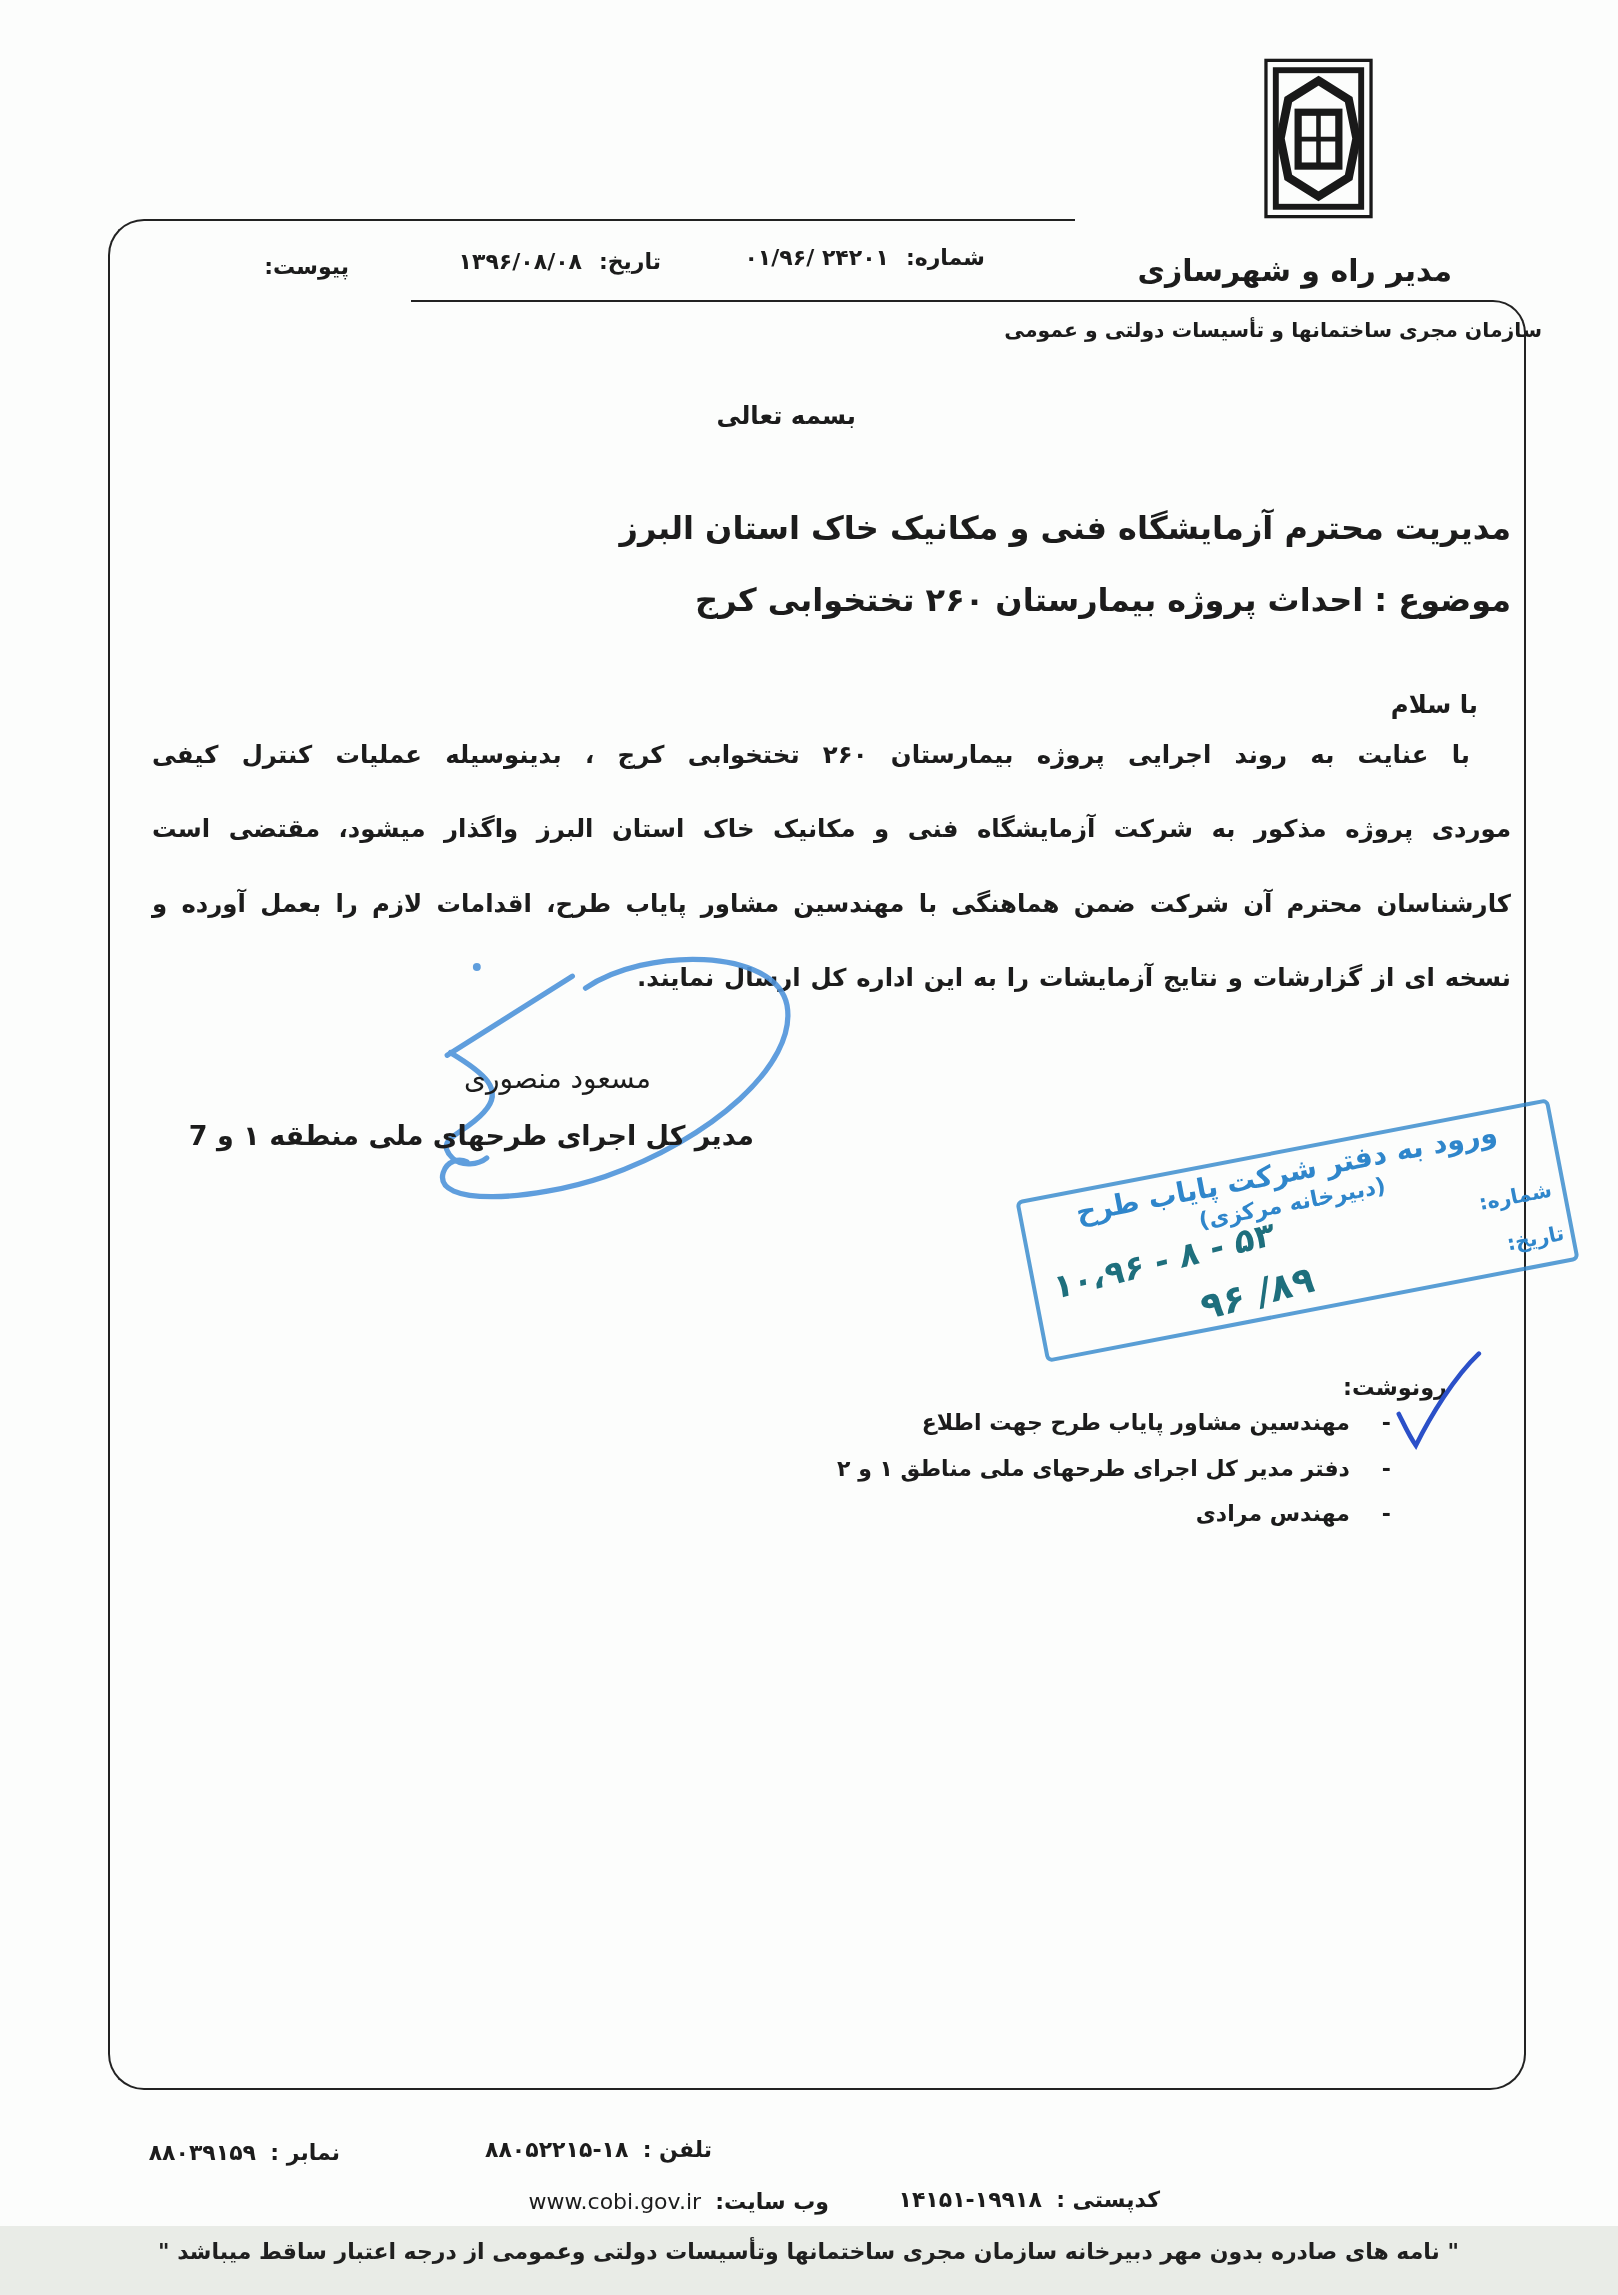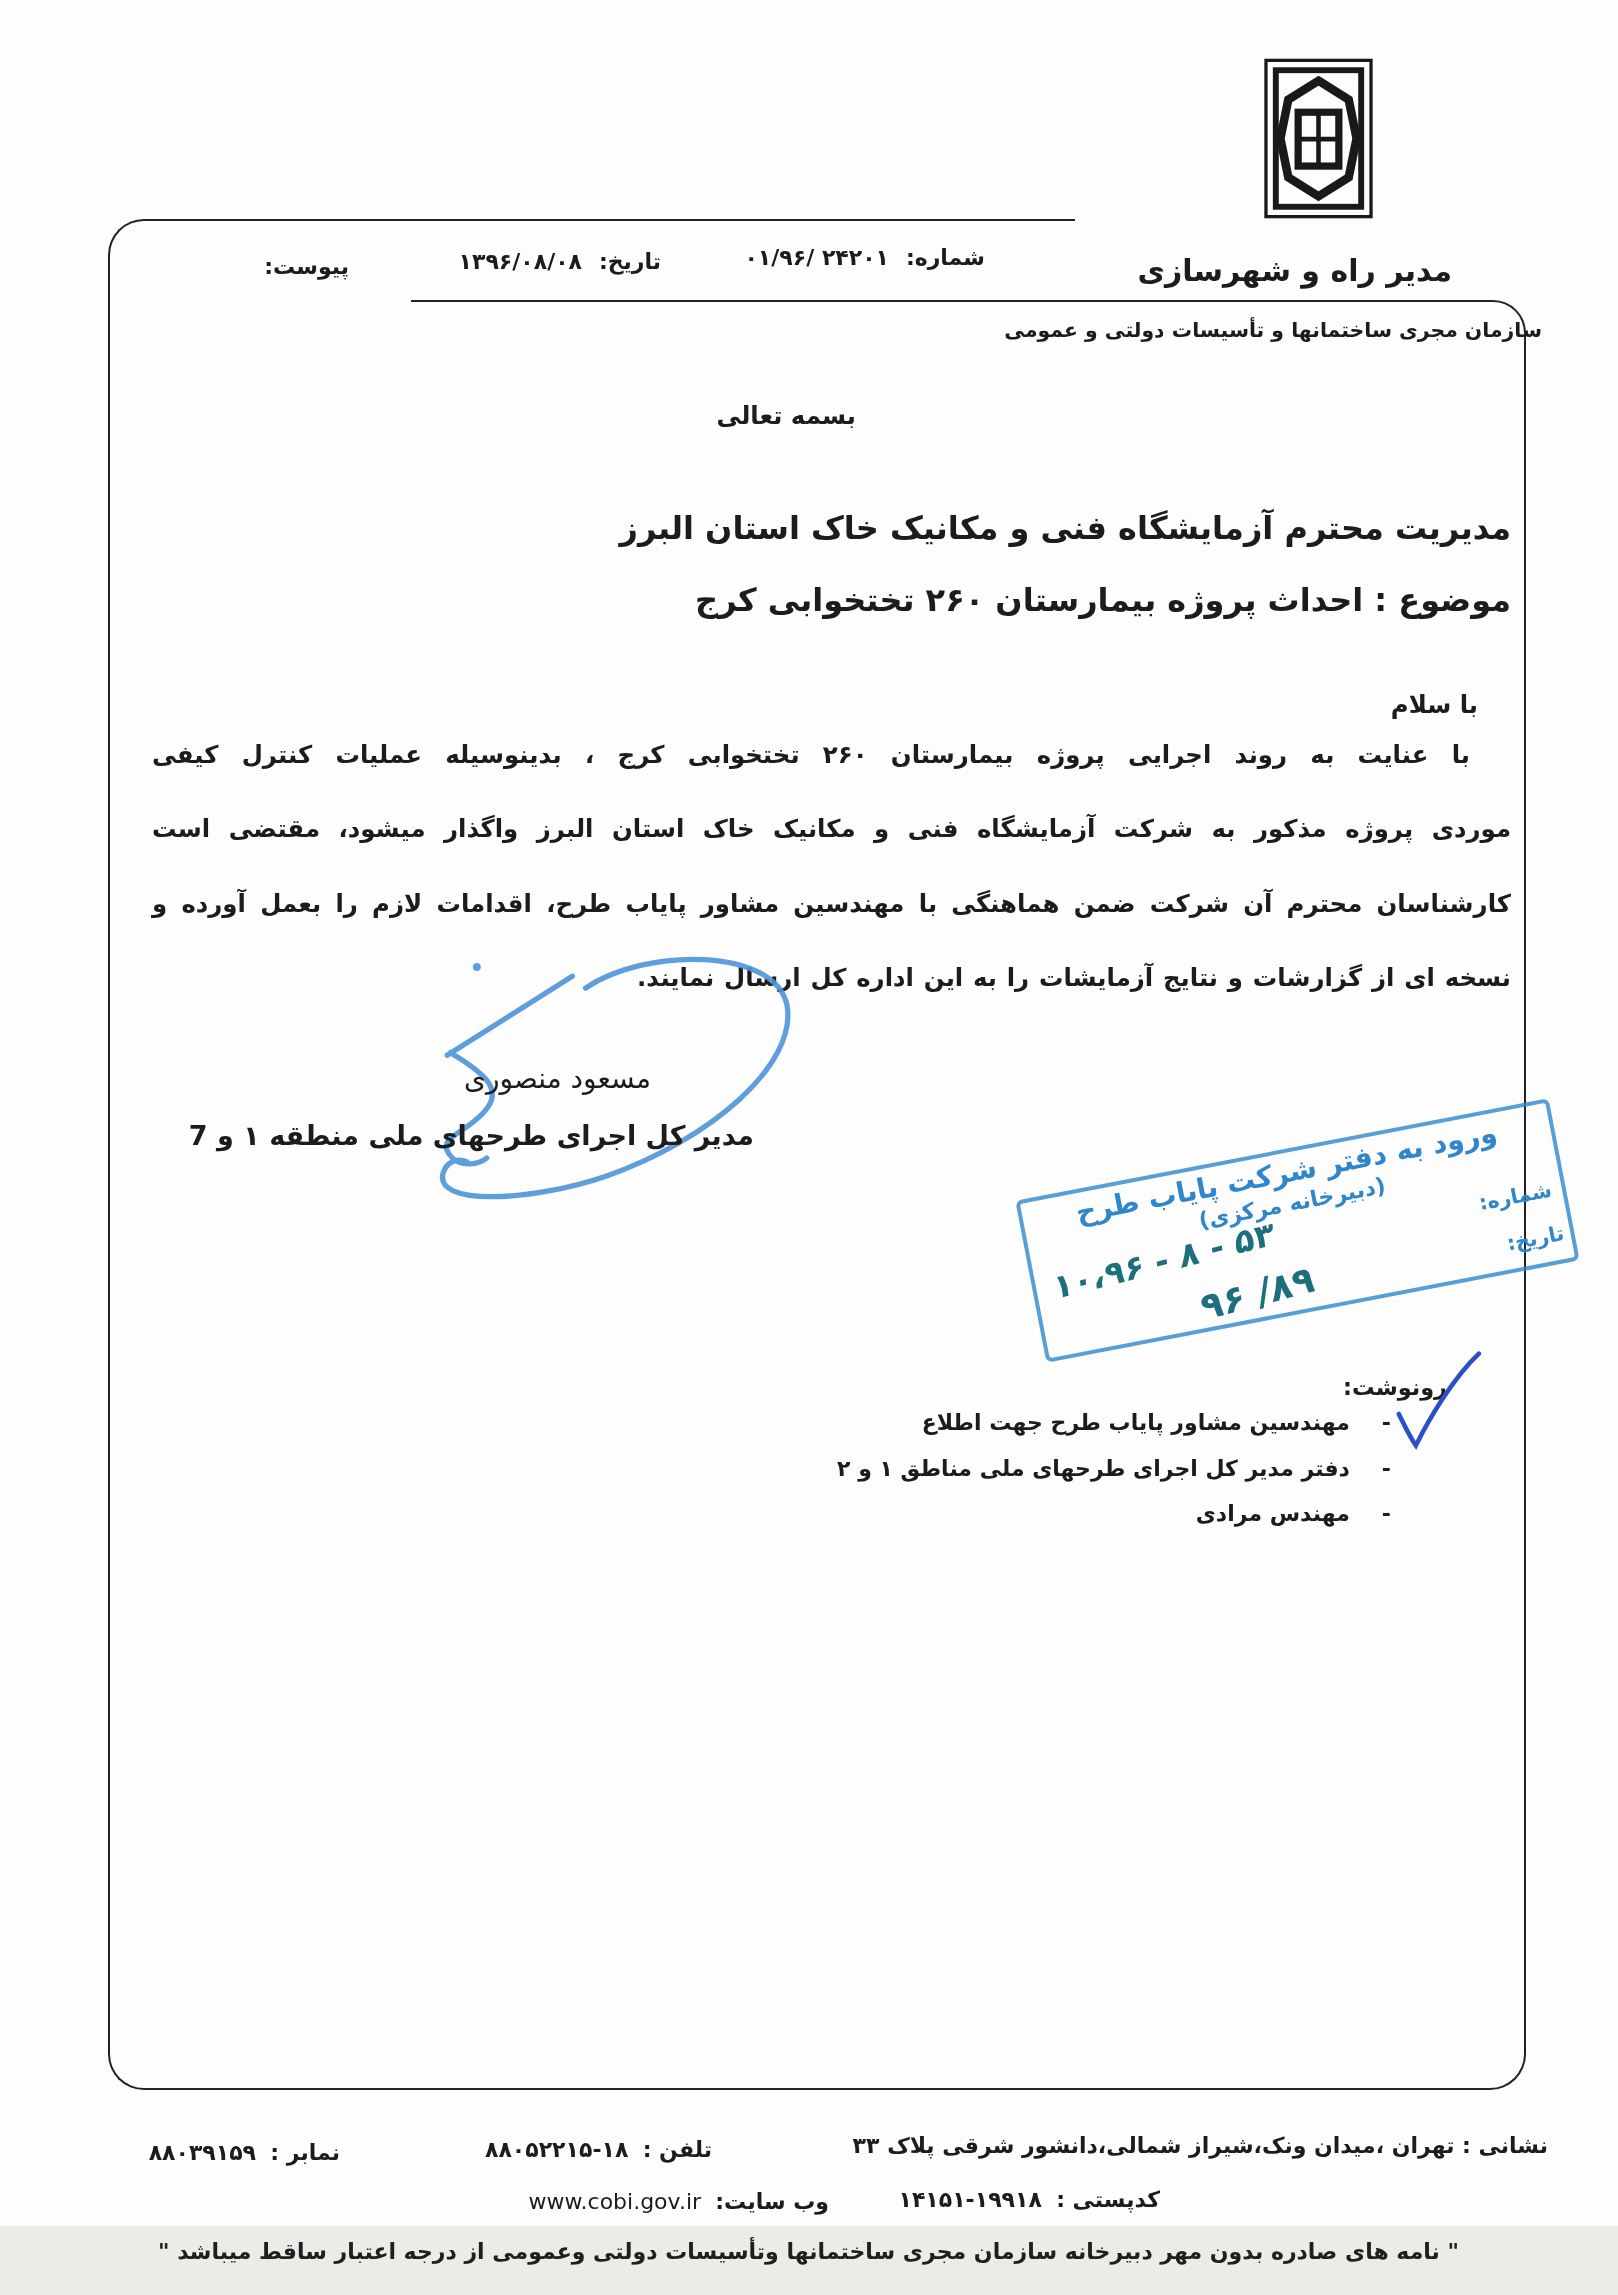--- a/index.html
+++ b/index.html
@@ -159,21 +159,20 @@
   </div>
   <div class="abs cc-item cc2">
     <span class="cc-dash">-</span>
     <span>دفتر مدیر کل اجرای طرحهای ملی مناطق ۱ و ۲</span>
   </div>
   <div class="abs cc-item cc3">
     <span class="cc-dash">-</span>
     <span>مهندس مرادی</span>
   </div>
 
-  <div class="abs foot f-address">نشانی : تهران ،میدان ونک،شیراز شمالی،دانشور شرقی پلاک ۳۳</div>
   <div class="abs foot f-phone">
     <span>تلفن :</span>
     <span class="num" dir="ltr">۸۸۰۵۲۲۱۵-۱۸</span>
   </div>
   <div class="abs foot f-fax">
     <span>نمابر :</span>
     <span class="num" dir="ltr">۸۸۰۳۹۱۵۹</span>
   </div>
   <div class="abs foot f-postal">
     <span>کدپستی :</span>

